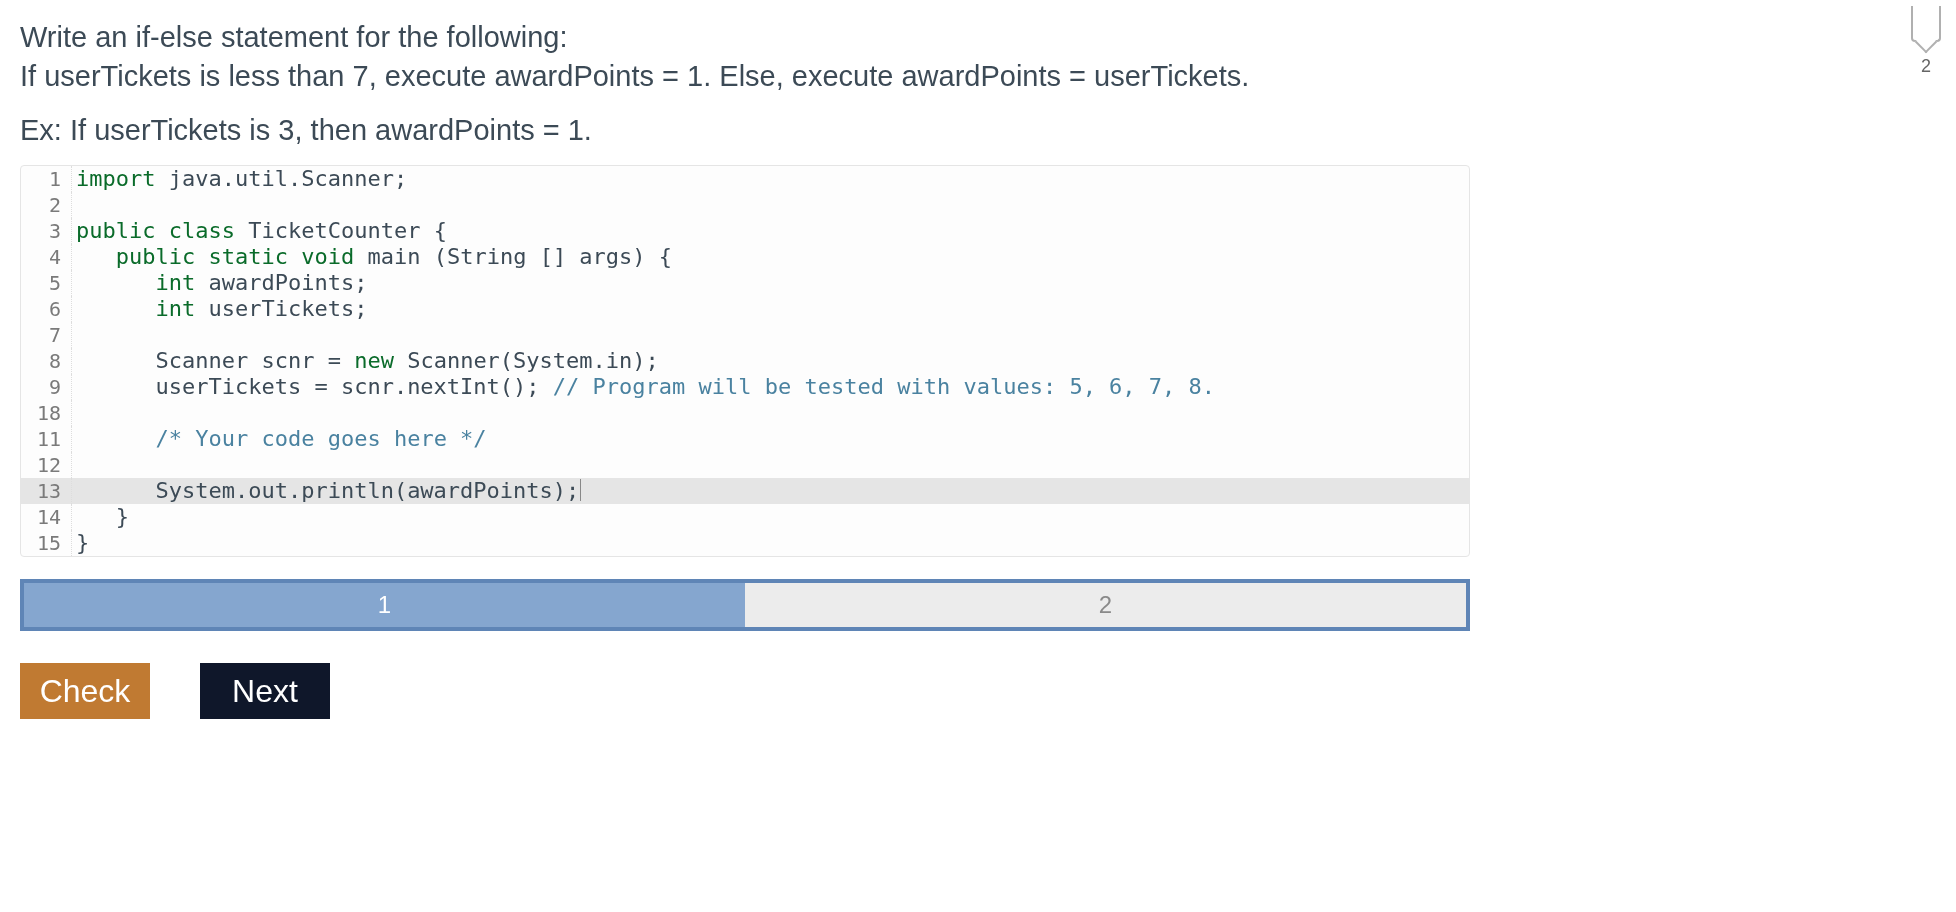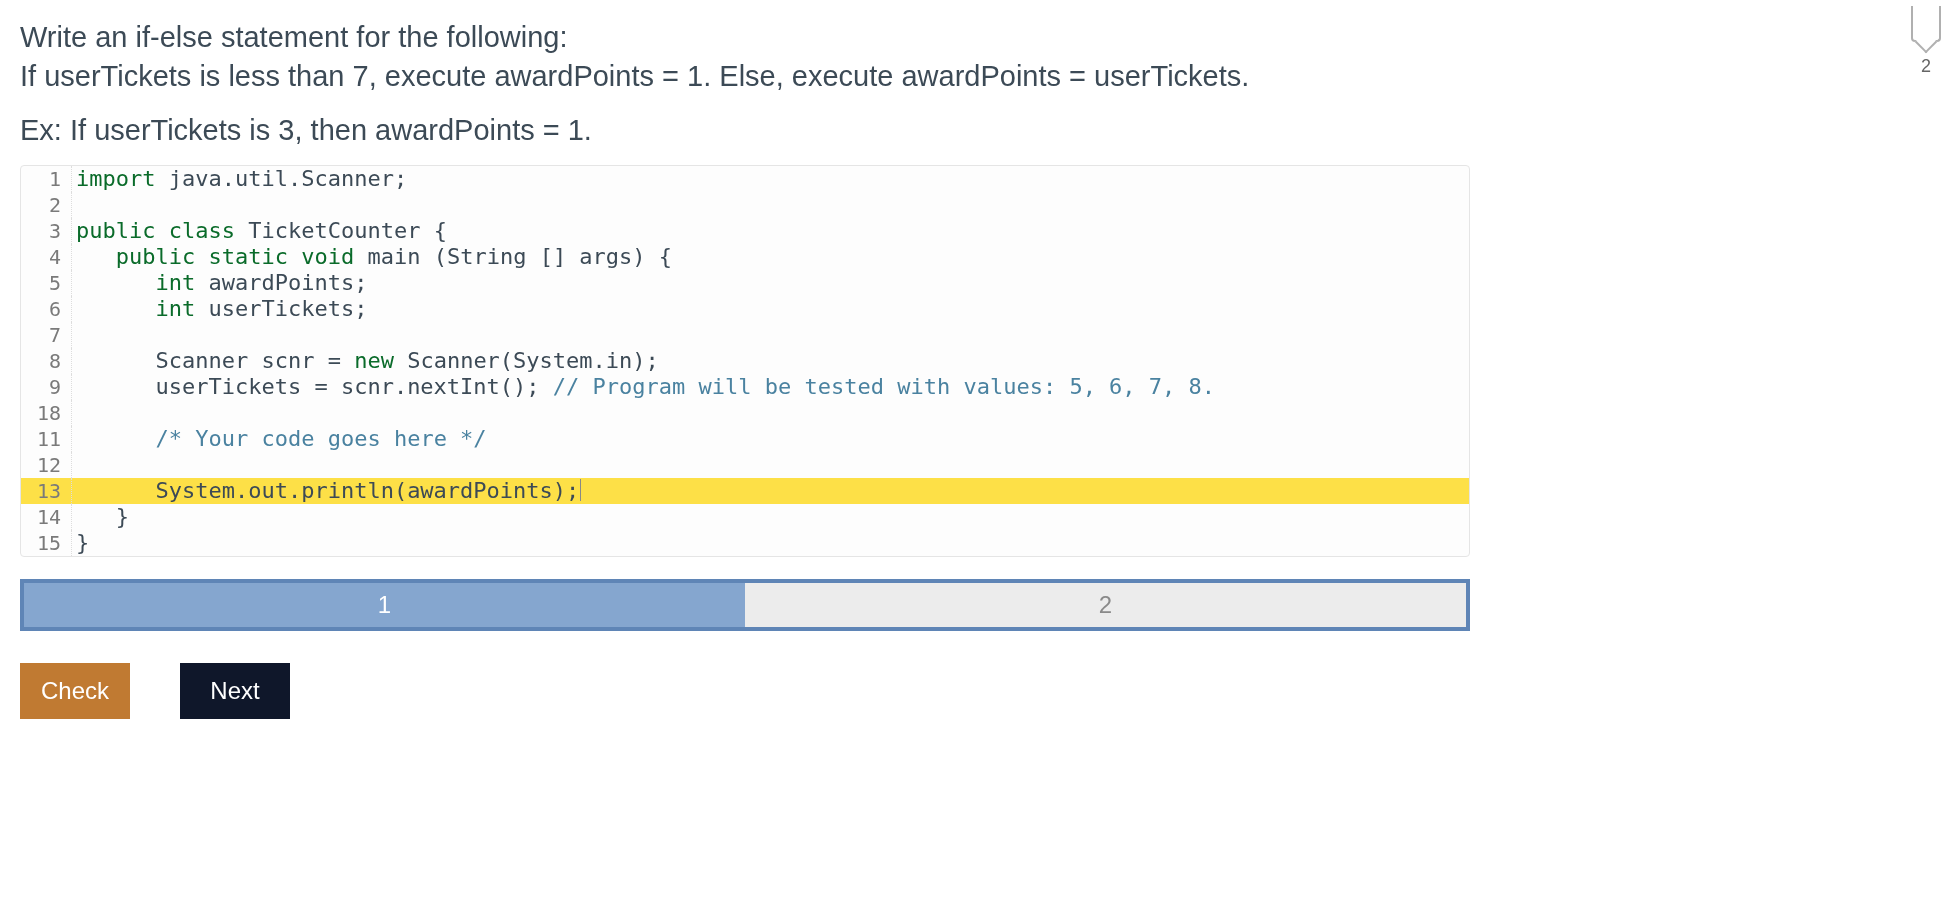--- a/index.html
+++ b/index.html
@@ -64,21 +64,21 @@
     background: #fdfdfd;
     width: 1450px;
     font-family: "Menlo", "Consolas", monospace;
     font-size: 22px;
   }
   .code-row {
     display: flex;
     line-height: 26px;
     min-height: 26px;
   }
-  .code-row.hl { background: #fde047; }
+  .code-row.hl { background: #e5e5e5; }
   .gutter {
     width: 50px;
     text-align: right;
     padding-right: 10px;
     color: #7a7a7a;
     user-select: none;
     font-size: 20px;
   }
   .code {
     flex: 1;
@@ -112,23 +112,23 @@
     cursor: pointer;
   }
   .tab.active { background: #85a6cf; color: #fff; }
   .tab.inactive { background: #ececec; color: #8a8a8a; }
   .btn-row {
     margin-top: 32px;
     display: flex;
     gap: 50px;
   }
   .btn {
-    width: 110px; height: 56px;
+    width: 130px; height: 56px;
     display: flex; align-items: center; justify-content: center;
-    color: #fff; font-size: 24px;
+    color: #fff; font-size: 32px;
     cursor: pointer; border: none;
   }
   .btn.check { background: #c07a32; }
   .btn.next  { background: #0f172a; }
 </style>
 </head>
 <body>
 
 <div class="page">
 

